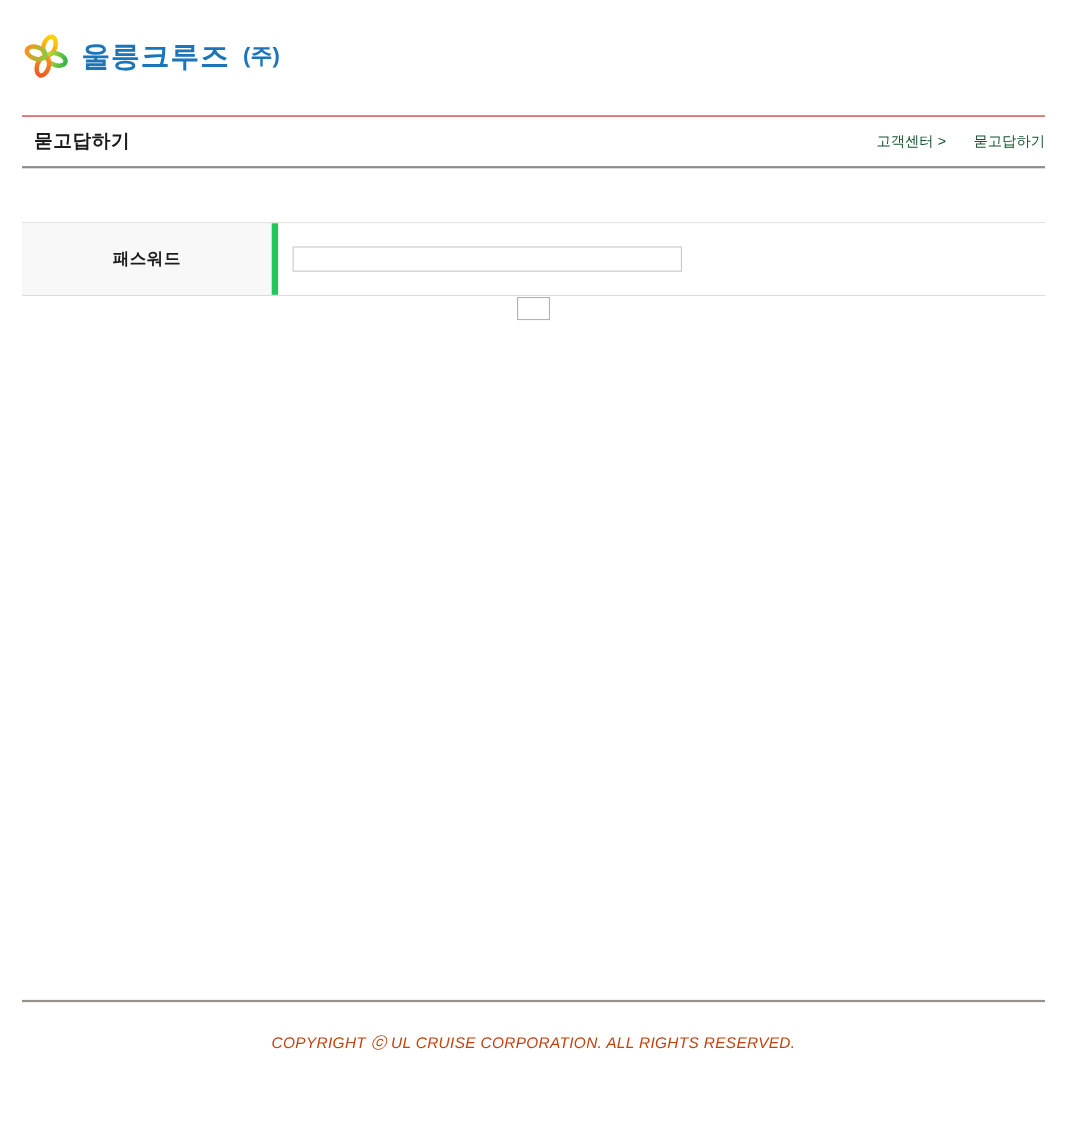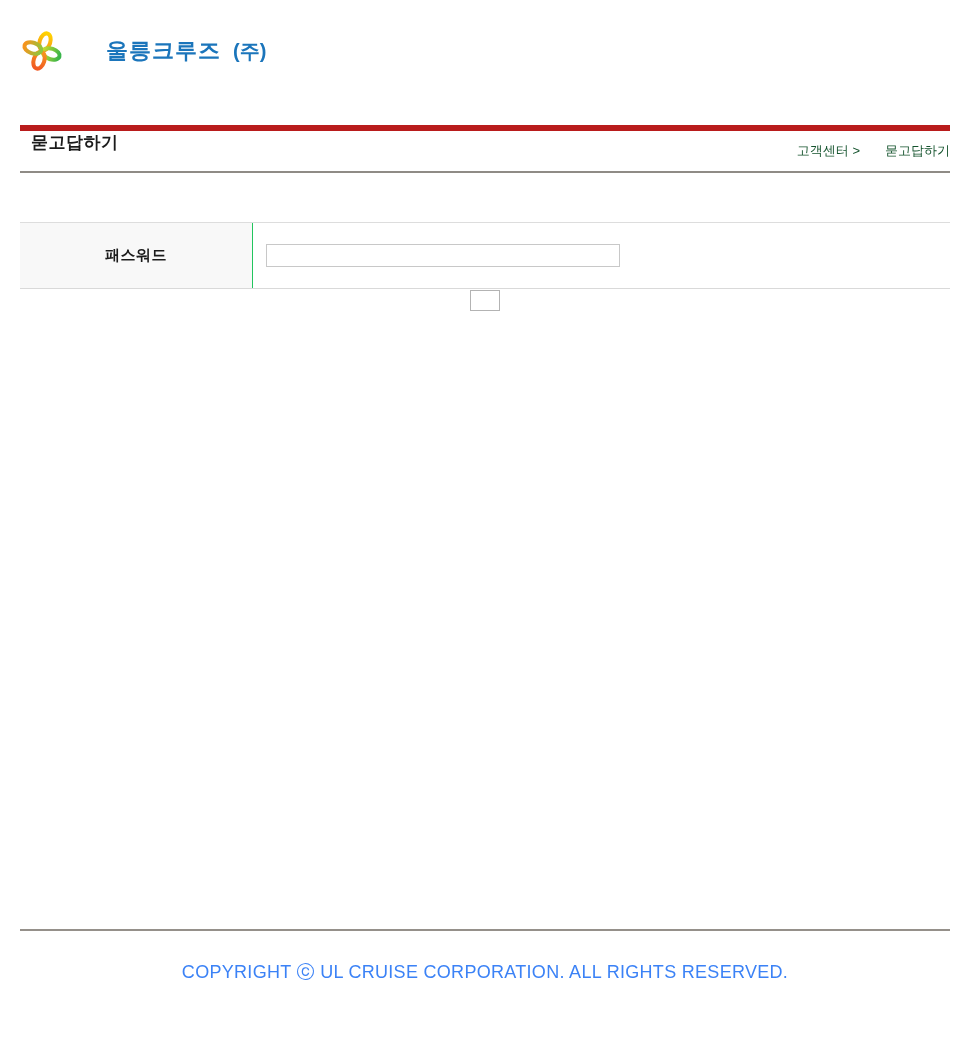--- a/index.html
+++ b/index.html
@@ -10,44 +10,43 @@
   }
   body { height: 1042px; position: relative; overflow: hidden; }
   .content { width: 930px; margin: 0 auto; }
 
   
   .header { padding-top: 28px; height: 105px; }
   .logo { display: flex; align-items: center; gap: 10px; width: 210px; cursor: pointer; }
   .logo-icon { width: 44px; height: 46px; flex: 0 0 auto; }
   .logo-text {
     color: #1b75bb;
-    font-size: 22px;
+    font-size: 26px;
     font-weight: bold;
     letter-spacing: 1px;
     line-height: 1;
     white-space: nowrap;
-    margin-left: 32px;
   }
   .logo-suffix {
     color: #1b75bb;
     font-size: 20px;
     font-weight: bold;
     line-height: 1;
     margin-left: 2px;
     white-space: nowrap;
   }
 
   
   .title-bar {
-    border-top: 6px solid #b91c1c;
+    border-top: 1px solid #b91c1c;
     border-bottom: 2px solid #8f8b86;
     height: 48px;
     display: flex;
+    align-items: center;
     justify-content: space-between;
-    margin-top: 20px;
   }
   .page-title {
     font-size: 17px;
     font-weight: bold;
     color: #1b1b1b;
     padding-left: 11px;
     letter-spacing: 0.5px;
   }
   .breadcrumb { font-size: 13px; color: #14532d; display: flex; align-items: center; }
   .breadcrumb .crumb-parent { cursor: pointer; }
@@ -56,21 +55,21 @@
   
   .form-table {
     margin-top: 49px;
     border-top: 1px solid #dddddd;
     border-bottom: 1px solid #d9d9d9;
   }
   .form-row { display: flex; height: 65px; }
   .label-cell {
     width: 233px;
     background: #f8f8f8;
-    border-right: 1px solid #22c55e;
+    border-right: 6px solid #22c55e;
     display: flex;
     align-items: center;
     justify-content: center;
     font-size: 15px;
     font-weight: bold;
     color: #1b1b1b;
     letter-spacing: 0.5px;
   }
   .input-cell { flex: 1; display: flex; align-items: center; padding-left: 13px; background: #ffffff; }
   .password-input {
@@ -94,23 +93,24 @@
     display: inline-block;
     vertical-align: top;
   }
 
   
   .footer-spacer { height: 618px; }
   .footer-rule { border-top: 2px solid #95908a; }
   .footer-text {
     text-align: center;
     margin-top: 29px;
-    font-size: 18px;
-    color: #3b82f6;
+    font-size: 14px;
+    color: #c2410c;
     letter-spacing: 0.3px;
+    font-style: italic;
   }
 </style>
 </head>
 <body>
 
 <div class="content header">
   <div class="logo">
     <svg class="logo-icon" viewBox="0 0 48 48" xmlns="http://www.w3.org/2000/svg" aria-hidden="true">
       <defs>
         <linearGradient id="gTop" x1="0" y1="0" x2="0" y2="1">

